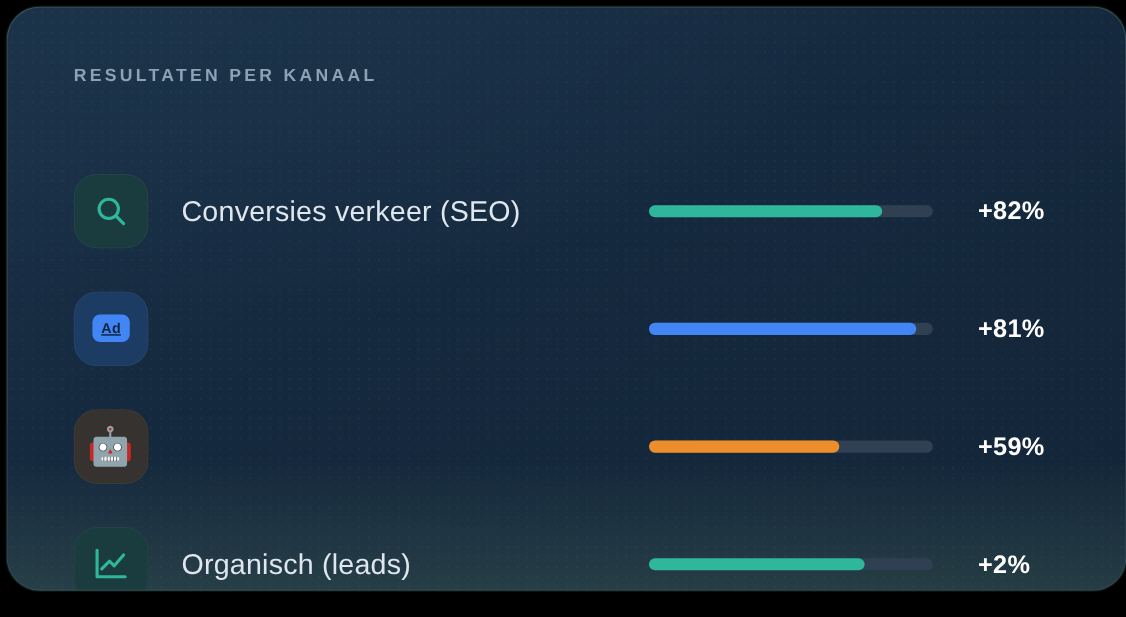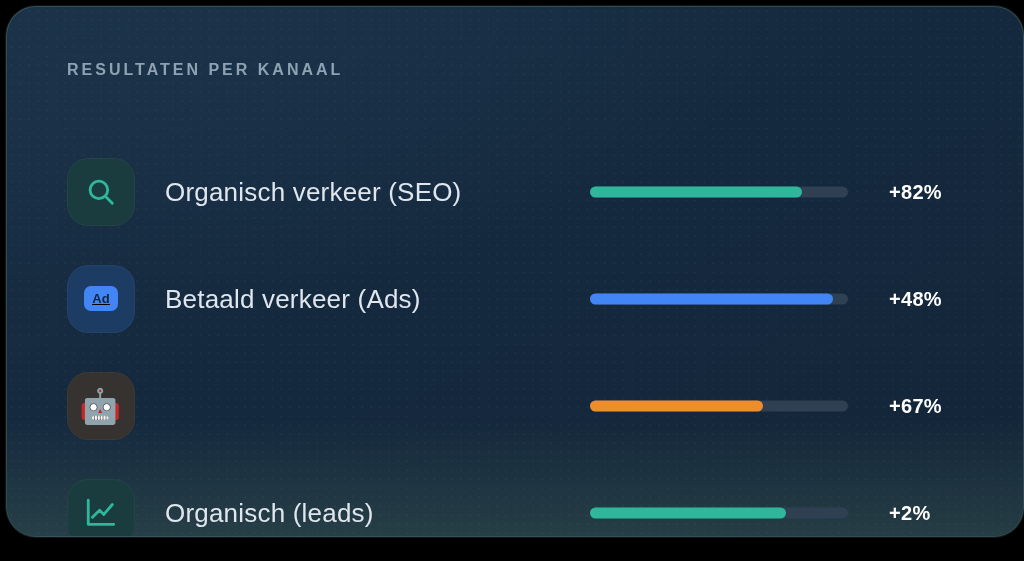--- a/index.html
+++ b/index.html
@@ -134,21 +134,21 @@
   .fill-teal   { background: #2eb79a; }
   .fill-blue   { background: #4286f5; }
   .fill-orange { background: #ee8d2b; }
   .fill-green  { background: #2eb79a; }
 
   .pct {
     position: absolute;
     left: 882px;
     top: 50%;
     transform: translateY(-50%);
-    font-size: 20px;
+    font-size: 23px;
     font-weight: 700;
     color: #ffffff;
     letter-spacing: 0.3px;
     white-space: nowrap;
   }
 
   
   .ad-badge {
     width: 34px;
     height: 25px;
@@ -179,46 +179,45 @@
 
       <div class="rows">
 
         <div class="row">
           <div class="icon-tile tile-seo">
             <svg width="34" height="34" viewBox="0 0 24 24" fill="none" stroke="#2eb79a" stroke-width="2" stroke-linecap="round">
               <circle cx="10.5" cy="10.5" r="6.2"></circle>
               <line x1="15.2" y1="15.2" x2="20" y2="20"></line>
             </svg>
           </div>
-          <div class="label">Organisch verkeer (SEO)</div>
+          <div class="label">Conversies verkeer (SEO)</div>
           <div class="bar-track">
             <div class="bar-fill fill-teal" style="width: 82%;"></div>
           </div>
           <div class="pct">+82%</div>
         </div>
 
         <div class="row">
           <div class="icon-tile tile-ads">
             <div class="ad-badge">Ad</div>
           </div>
-          <div class="label">Betaald verkeer (Ads)</div>
           <div class="bar-track">
             <div class="bar-fill fill-blue" style="width: 94%;"></div>
           </div>
-          <div class="pct">+48%</div>
+          <div class="pct">+81%</div>
         </div>
 
         <div class="row">
           <div class="icon-tile tile-geo">
             <div class="robot-glyph">🤖</div>
           </div>
           <div class="bar-track">
             <div class="bar-fill fill-orange" style="width: 67%;"></div>
           </div>
-          <div class="pct">+67%</div>
+          <div class="pct">+59%</div>
         </div>
 
         <div class="row">
           <div class="icon-tile tile-conv">
             <svg width="34" height="34" viewBox="0 0 24 24" fill="none" stroke="#2eb79a" stroke-width="2" stroke-linecap="round" stroke-linejoin="round">
               <polyline points="3,3 3,20 21,20"></polyline>
               <polyline points="6,15 11,10 14,13 20,6"></polyline>
             </svg>
           </div>
           <div class="label">Organisch (leads)</div>

